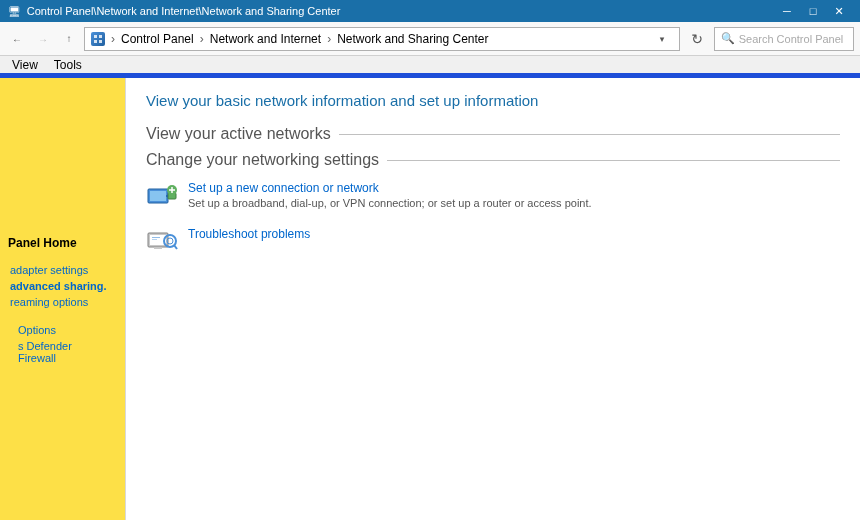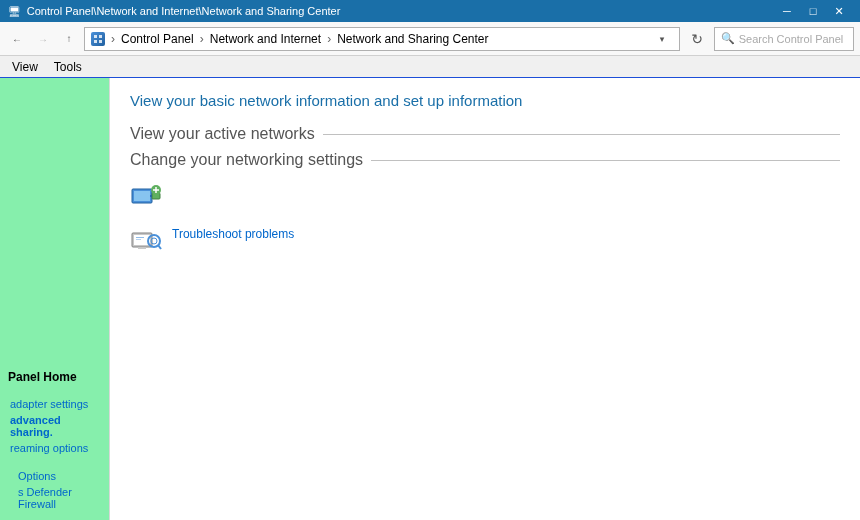--- a/index.html
+++ b/index.html
@@ -98,21 +98,21 @@
       align-items: center;
       padding: 0 6px;
       gap: 4px;
       color: #999;
       font-size: 12px;
     }
 
     
     .menu-bar {
       background: #f0f0f0;
-      border-bottom: 1px solid #1d4ed8;
+      border-bottom: 5px solid #1d4ed8;
       height: 22px;
       display: flex;
       align-items: center;
       padding: 0 4px;
     }
     .menu-item {
       padding: 2px 8px;
       cursor: pointer;
       font-size: 12px;
       border-radius: 2px;
@@ -256,26 +256,26 @@
 
     
     .conn-icon {
       width: 32px;
       height: 32px;
     }
 
     
     .sidebar-wrapper {
       position: relative;
-      width: 110px;
-      background: #86efac;
+      width: 126px;
+      background: #fde047;
       border-right: 1px solid #d8d8d8;
       display: flex;
       flex-direction: column;
-      justify-content: flex-end;
+      justify-content: center;
     }
     .sidebar-top { padding: 8px 0; }
     .sidebar-footer { padding: 4px 8px 8px 8px; }
   </style>
 </head>
 <body>
 
 <div class="title-bar">
   <div class="title-bar-left">
     <span style="font-size:10px;">🖥</span>
@@ -359,20 +359,24 @@
             <rect x="2" y="8" width="20" height="14" rx="1" fill="#4a90d9" stroke="#2060a0" stroke-width="1"></rect>
             <rect x="4" y="10" width="16" height="10" fill="#87c4f0"></rect>
             <rect x="22" y="12" width="8" height="6" rx="1" fill="#60b060" stroke="#408040" stroke-width="1"></rect>
             <line x1="22" y1="15" x2="20" y2="15" stroke="#2060a0" stroke-width="1.5"></line>
 
             <circle cx="26" cy="9" r="5" fill="#60b060"></circle>
             <line x1="26" y1="6" x2="26" y2="12" stroke="white" stroke-width="1.5"></line>
             <line x1="23" y1="9" x2="29" y2="9" stroke="white" stroke-width="1.5"></line>
           </svg>
         </div>
+        <div class="action-content">
+          <a class="action-title">Set up a new connection or network</a>
+          <div class="action-desc">Set up a broadband, dial-up, or VPN connection; or set up a router or access point.</div>
+        </div>
       </div>
 
       <div class="action-item">
         <div class="action-icon">
           <svg class="conn-icon" viewBox="0 0 32 32" fill="none" xmlns="http://www.w3.org/2000/svg">
 
             <rect x="2" y="6" width="20" height="14" rx="1" fill="#c8c8c8" stroke="#808080" stroke-width="1"></rect>
             <rect x="4" y="8" width="16" height="10" fill="white"></rect>
             <rect x="8" y="20" width="8" height="2" fill="#c8c8c8"></rect>
 

